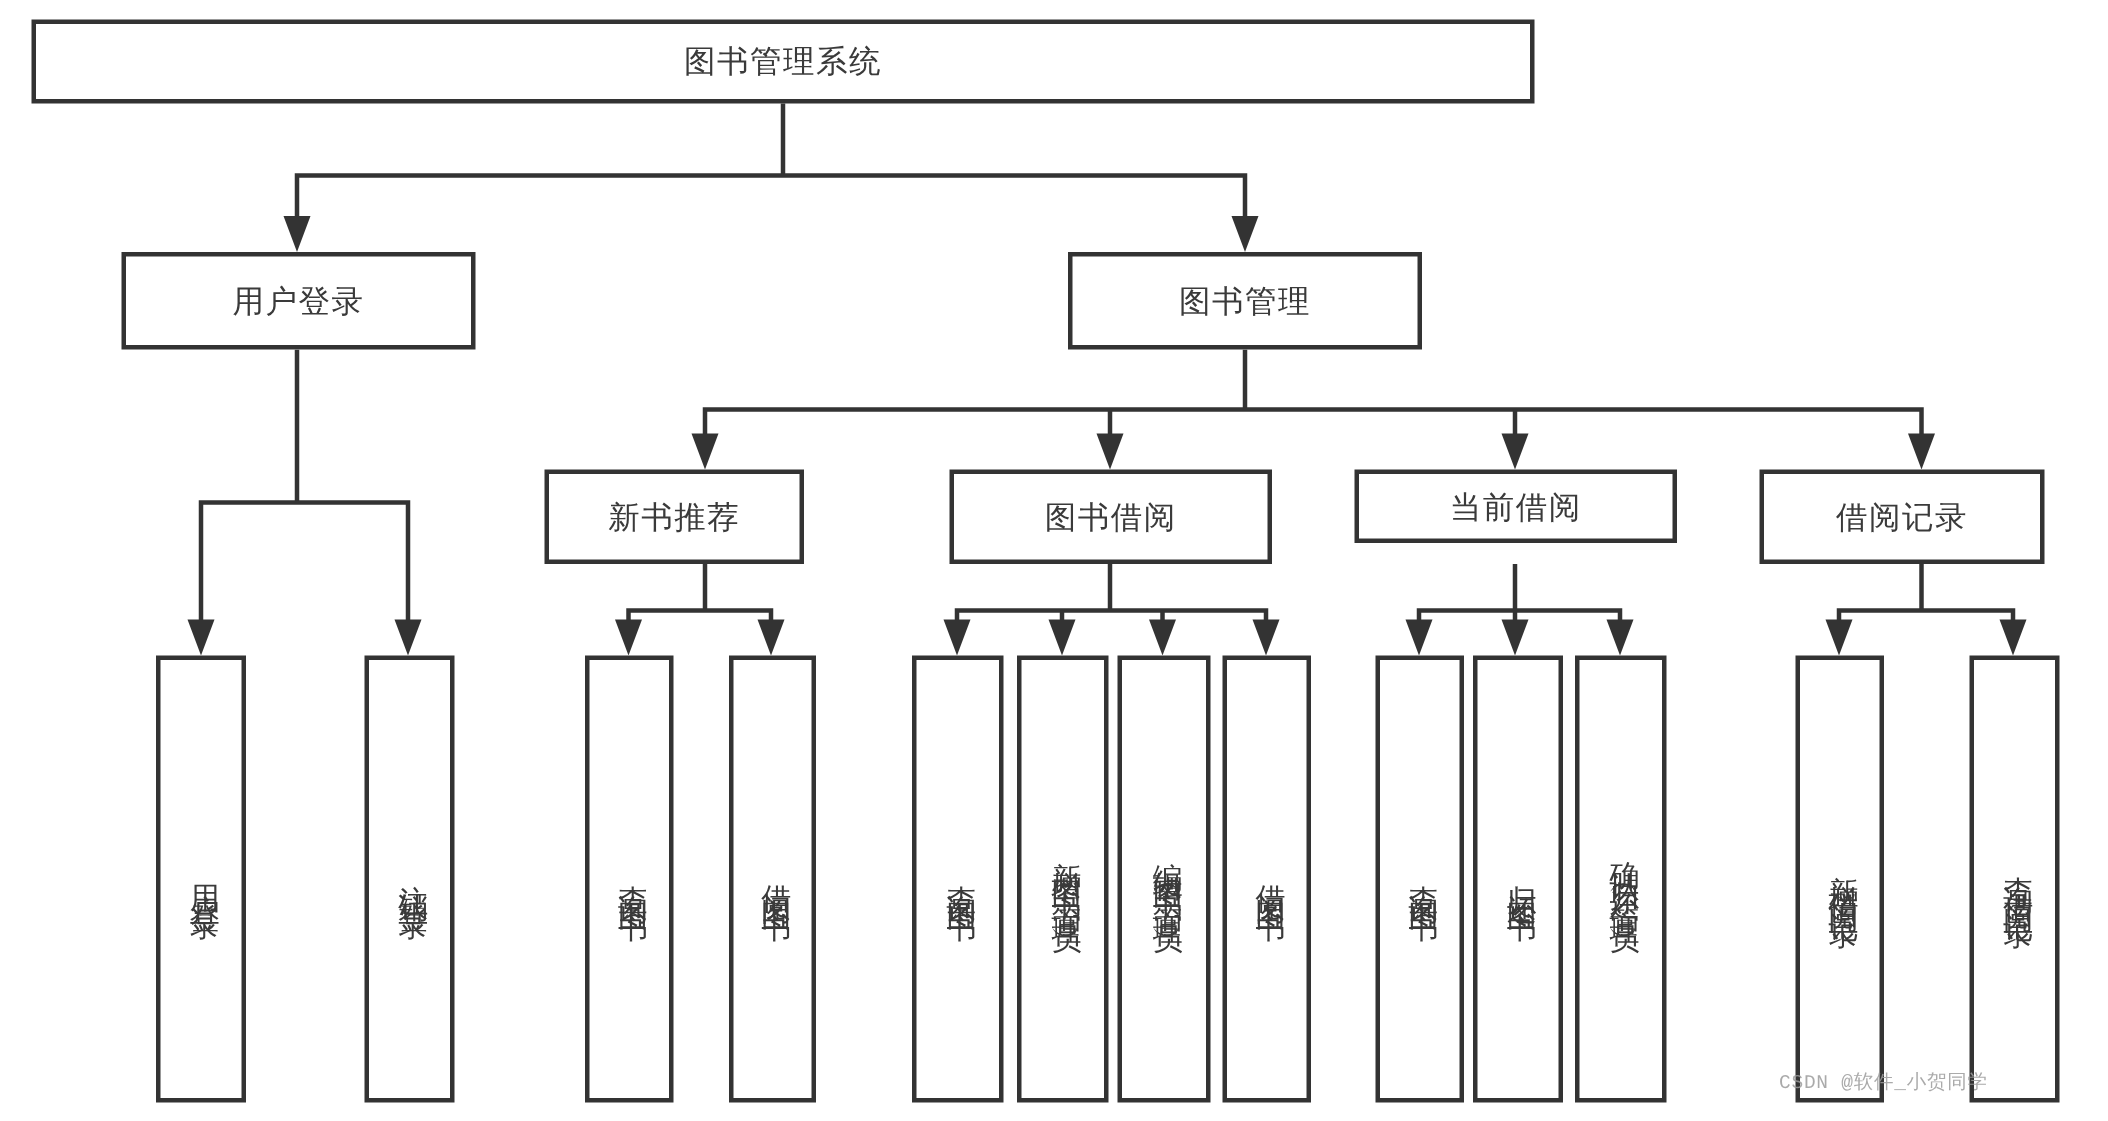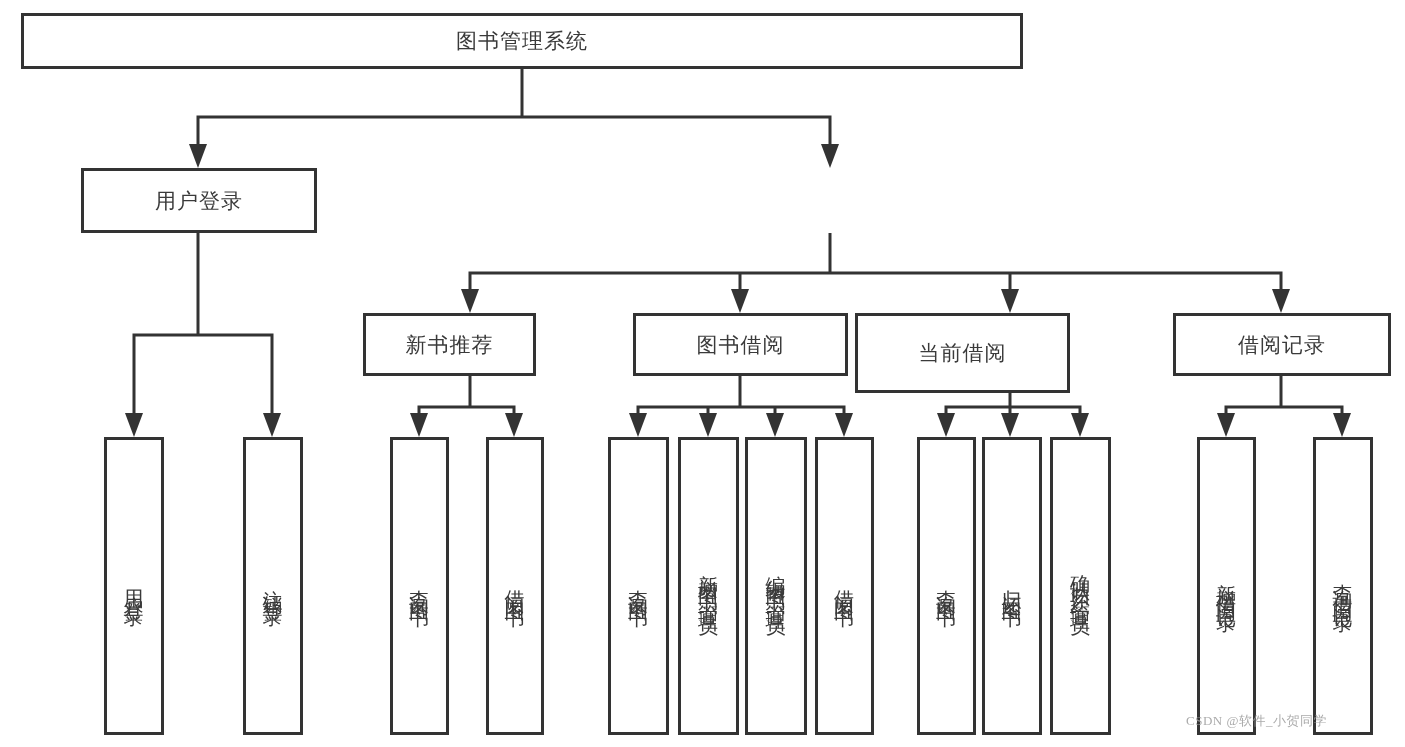--- a/index.html
+++ b/index.html
@@ -4,21 +4,21 @@
 <style>
   :root{
     --c-line:#333333;
     --c-text:#3a3a3a;
     --c-bg:#ffffff;
     --c-watermark:#9c9c9c;
   }
   html,body{margin:0;padding:0;background:var(--c-bg);}
   #stage{
     position:relative;width:1405px;height:747px;background:var(--c-bg);
-    font-family:Liberation Serif, serif;overflow:hidden;text-align:right;
+    font-family:Liberation Mono, monospace;overflow:hidden;text-align:right;
   }
   #wires{position:absolute;left:0;top:0;z-index:1;}
   .wire{stroke:var(--c-line);stroke-width:3;fill:none;}
   .arrow{fill:var(--c-line);stroke:none;}
   .hbox{
     position:absolute;box-sizing:border-box;border:3px solid var(--c-line);
     background:var(--c-bg);display:flex;align-items:center;justify-content:center;
     font-size:21px;color:var(--c-text);z-index:2;letter-spacing:1px;white-space:nowrap;
   }
   .vbox{
@@ -84,25 +84,26 @@
 
     <line class="wire" x1="1281" y1="376" x2="1281" y2="408"></line>
     <polyline class="wire" points="1226,419 1226,407 1342,407 1342,419"></polyline>
     <polygon class="arrow" points="1217,413 1235,413 1226,437"></polygon>
     <polygon class="arrow" points="1333,413 1351,413 1342,437"></polygon>
   </svg>
 
   <div class="hbox" style="left:21px;top:13px;width:1002px;height:56px;">图书管理系统</div>
 
   <div class="hbox" style="left:81px;top:168px;width:236px;height:65px;">用户登录</div>
+  <div class="hbox" style="left:712px;top:168px;width:236px;height:65px;">图书管理</div>
 
   <div class="hbox" style="left:363px;top:313px;width:173px;height:63px;">新书推荐</div>
   <div class="hbox" style="left:633px;top:313px;width:215px;height:63px;">图书借阅</div>
-  <div class="hbox" style="left:855px;top:313px;width:215px;height:80px;">当前借阅</div>
-  <div class="hbox" style="left:1173px;top:313px;width:218px;height:63px;">借阅记录</div>
+  <div class="hbox" style="left:903px;top:313px;width:215px;height:49px;">当前借阅</div>
+  <div class="hbox" style="left:1173px;top:313px;width:190px;height:63px;">借阅记录</div>
 
   <div class="vbox" style="left:104px;width:60px;">
     <span class="vtext">用户登录</span>
   </div>
   <div class="vbox" style="left:243px;width:60px;">
     <span class="vtext">注销登录</span>
   </div>
 
   <div class="vbox" style="left:390px;width:59px;">
     <span class="vtext">查询图书</span>

